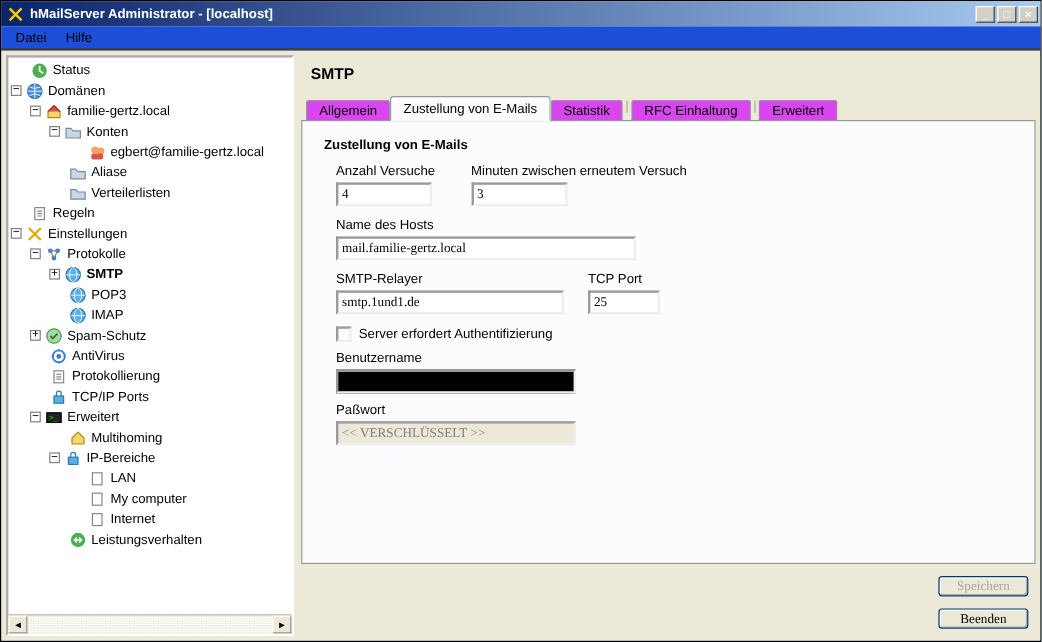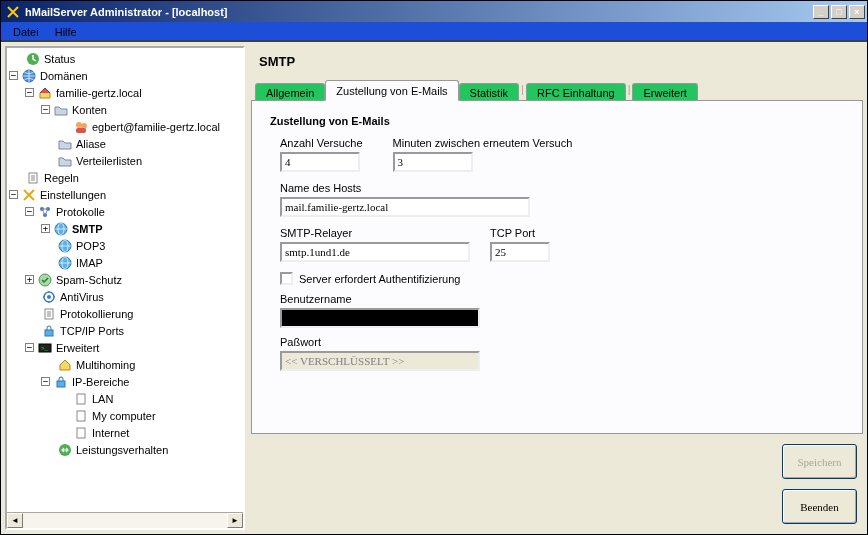--- a/index.html
+++ b/index.html
@@ -134,21 +134,21 @@
     display: flex;
     align-items: flex-end;
     padding-left: 4px;
     position: relative;
     height: 22px;
   }
   .tab {
     padding: 3px 10px 3px 10px;
     border: 1px solid #919b9c;
     border-bottom: none;
-    background: #22c55e;
+    background: #d946ef;
     margin-right: 0px;
     border-radius: 3px 3px 0 0;
     cursor: default;
     position: relative;
     top: 1px;
   }
   .tab.active {
     background: #fcfcfe;
     border-bottom: 1px solid #fcfcfe;
     z-index: 2;
@@ -197,21 +197,21 @@
   .authblock {
   }
   .footer {
     display: flex;
     justify-content: flex-end;
     gap: 8px;
     padding: 10px 6px 6px 6px;
   }
   .btn {
     min-width: 75px;
-    height: 35px;
+    height: 17px;
     border: 1px solid #003c74;
     background: #ece9d8;
     border-radius: 3px;
     font: 11px Tahoma;
     cursor: default;
     box-shadow: inset 1px 1px 0 #fff, inset -1px -1px 0 #aca899;
   }
   .btn[disabled] { color:#aca899; }
   .redacted {
     background: #000;

